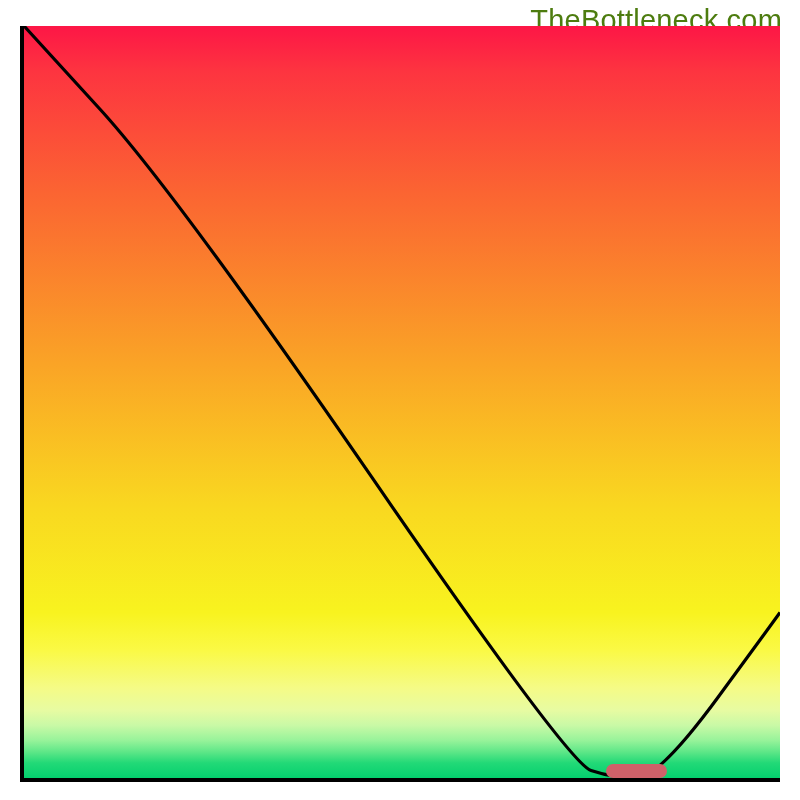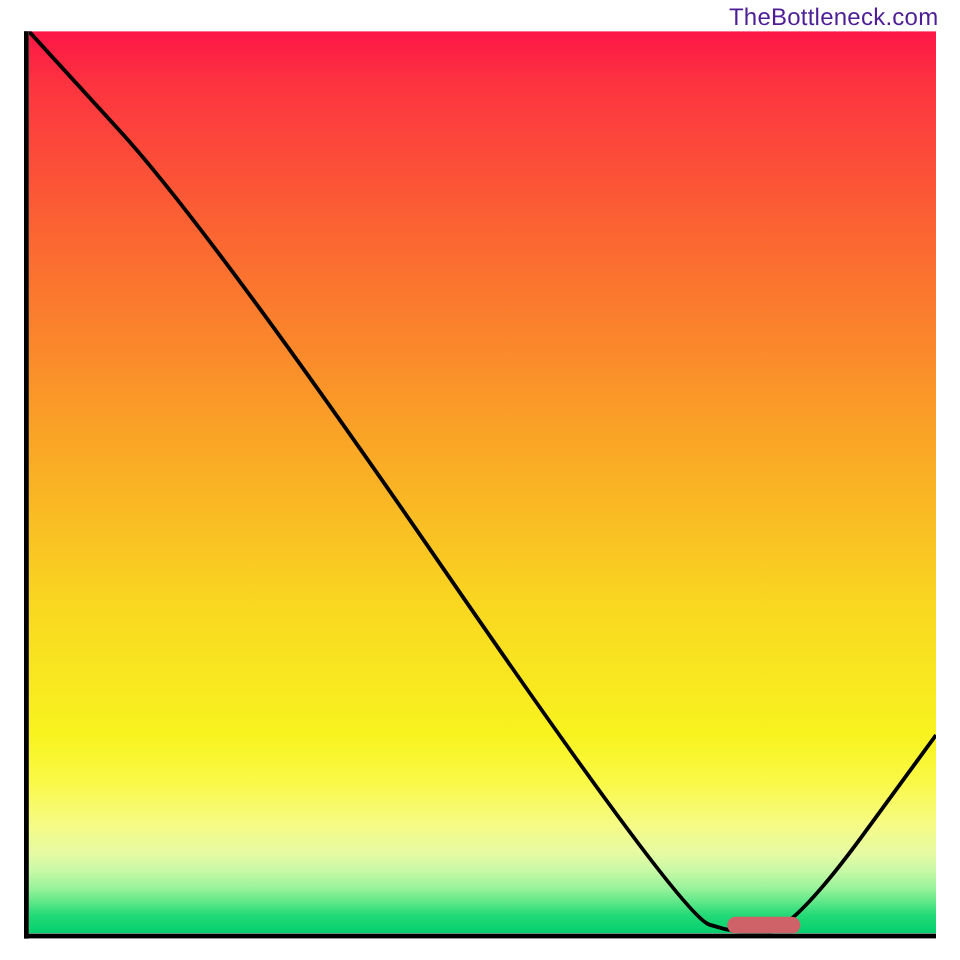--- a/index.html
+++ b/index.html
@@ -7,22 +7,22 @@
     width: 800px;
     height: 800px;
     background: #ffffff;
     position: relative;
     font-family: Arial, Helvetica, sans-serif;
   }
   .watermark {
     position: absolute;
     top: 4px;
     right: 18px;
-    color: #4c1d95;
-    font-size: 20px;
+    color: #4d7c0f;
+    font-size: 29px;
     font-weight: 500;
     letter-spacing: 0.2px;
   }
   .frame {
     position: absolute;
     left: 20px;
     top: 26px;
     width: 760px;
     height: 756px;
     border: 4px solid #000;

